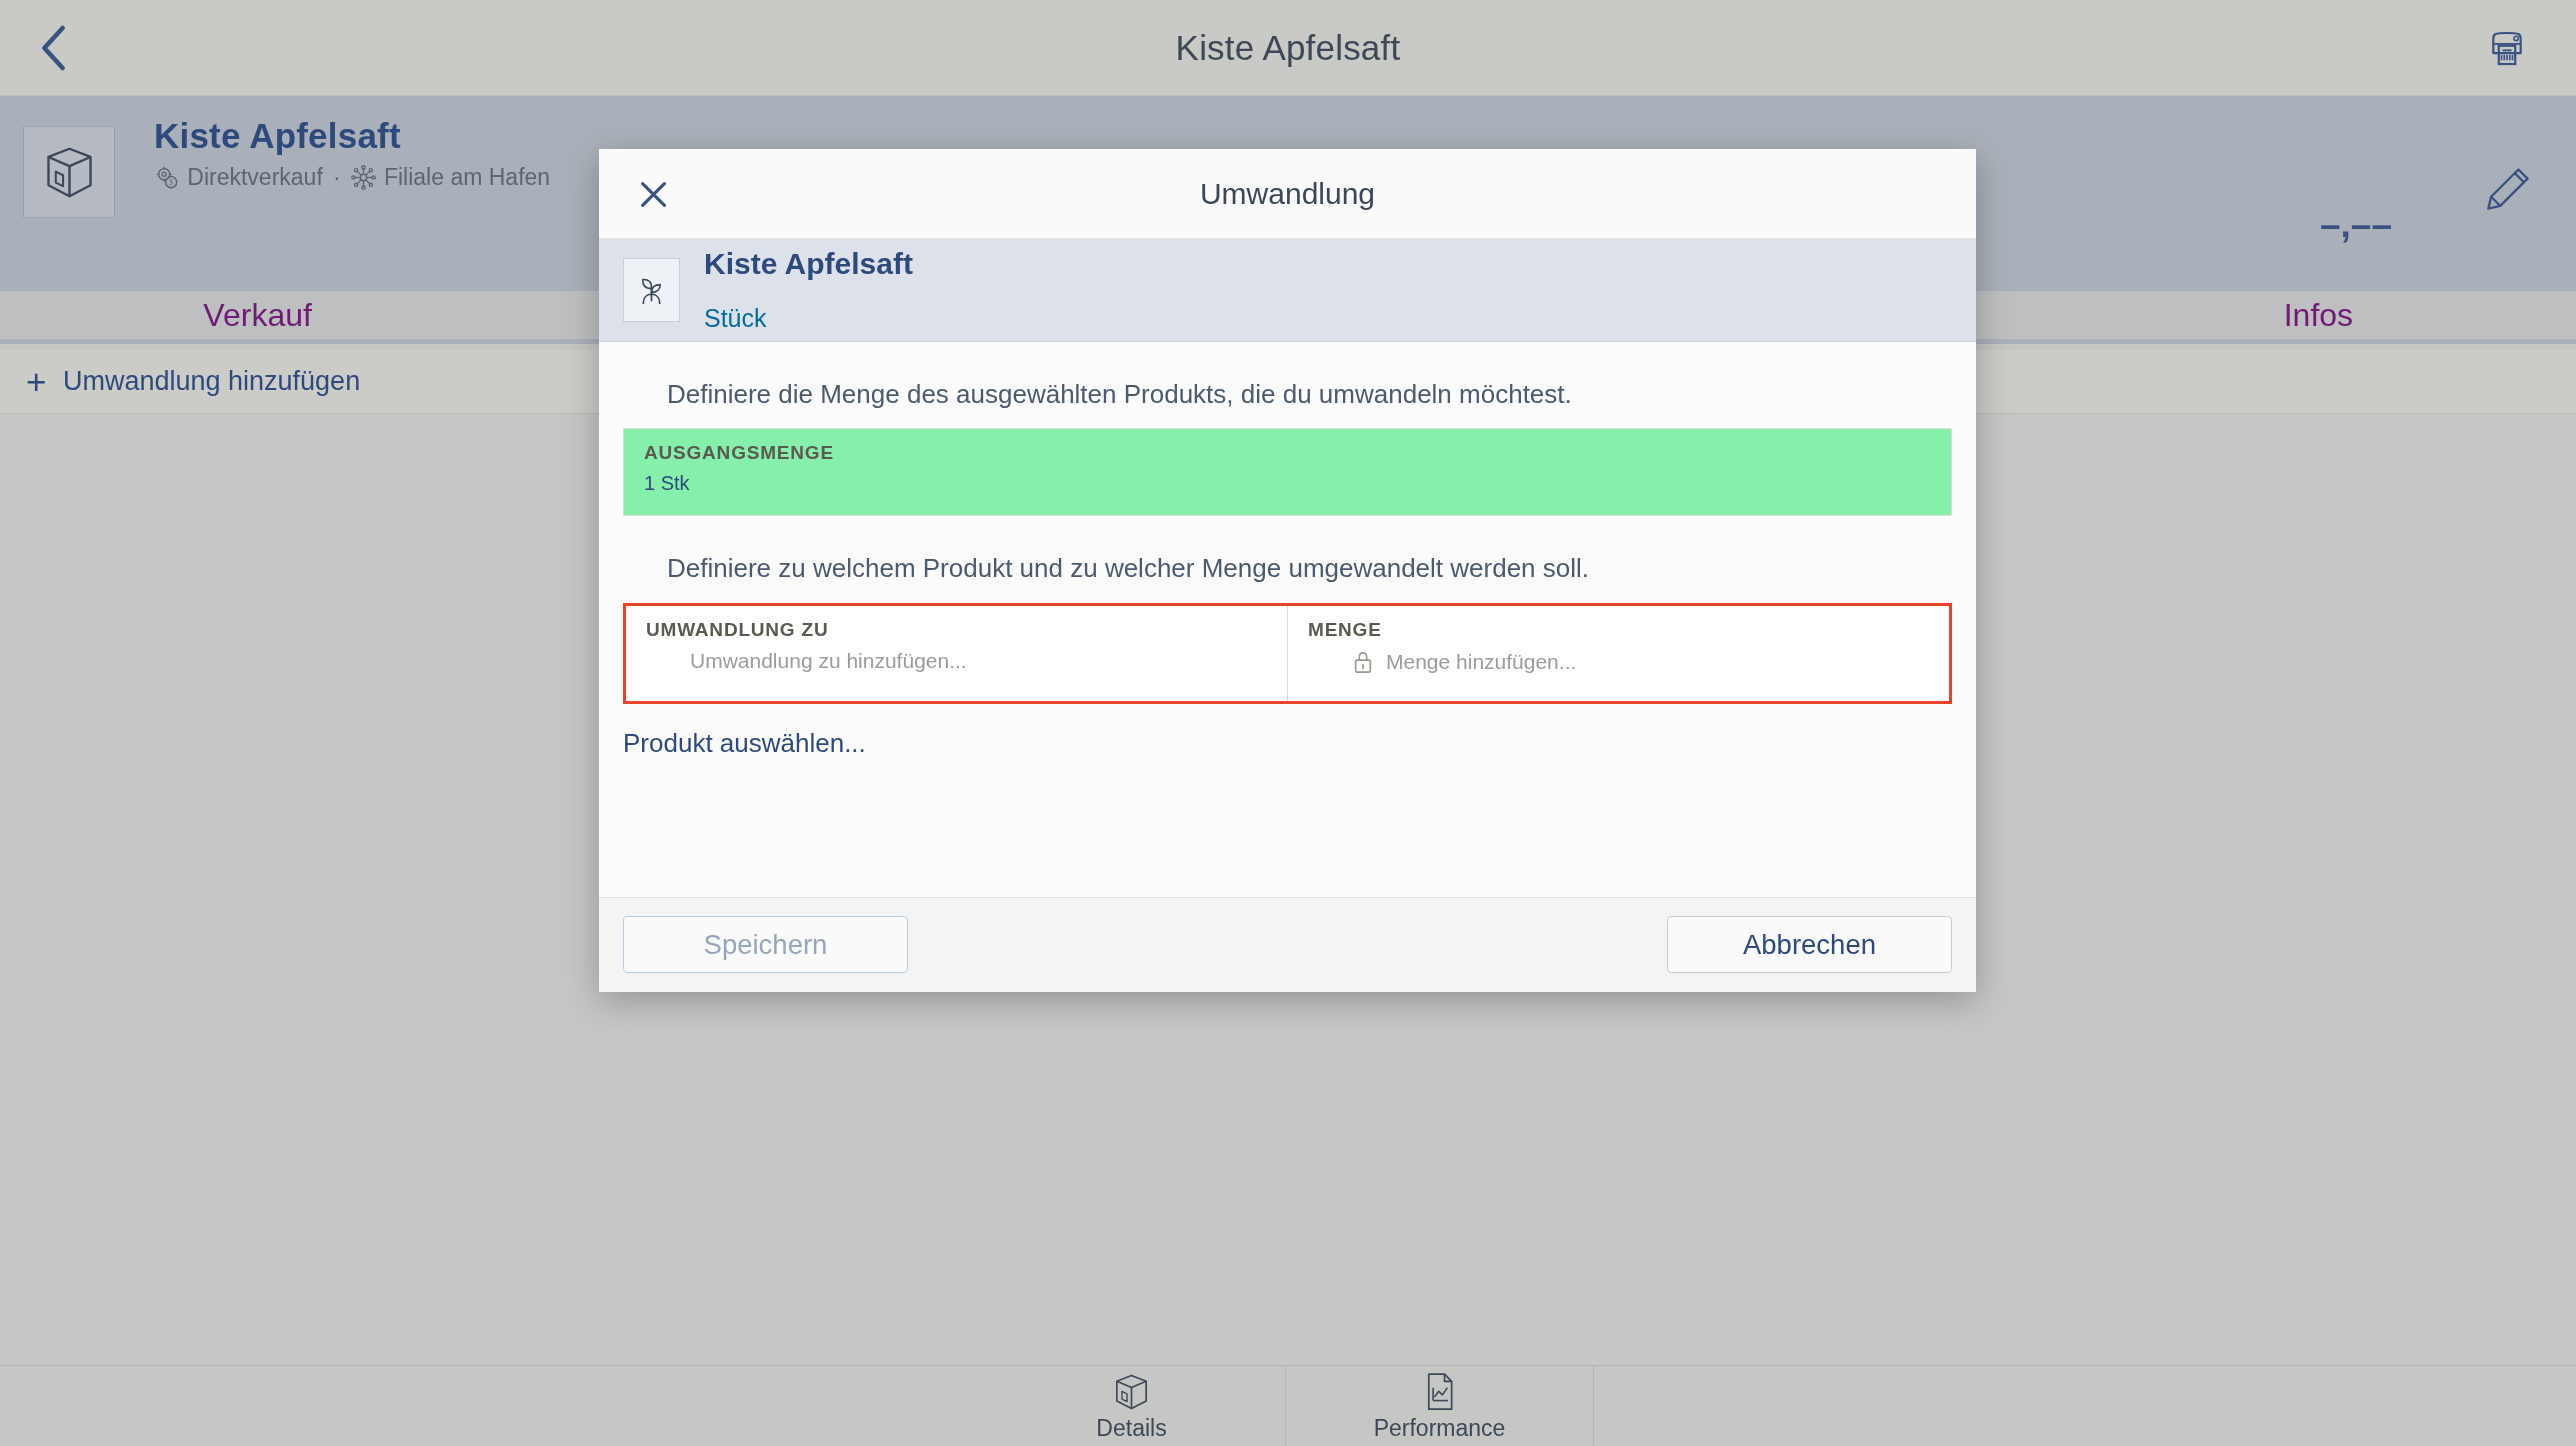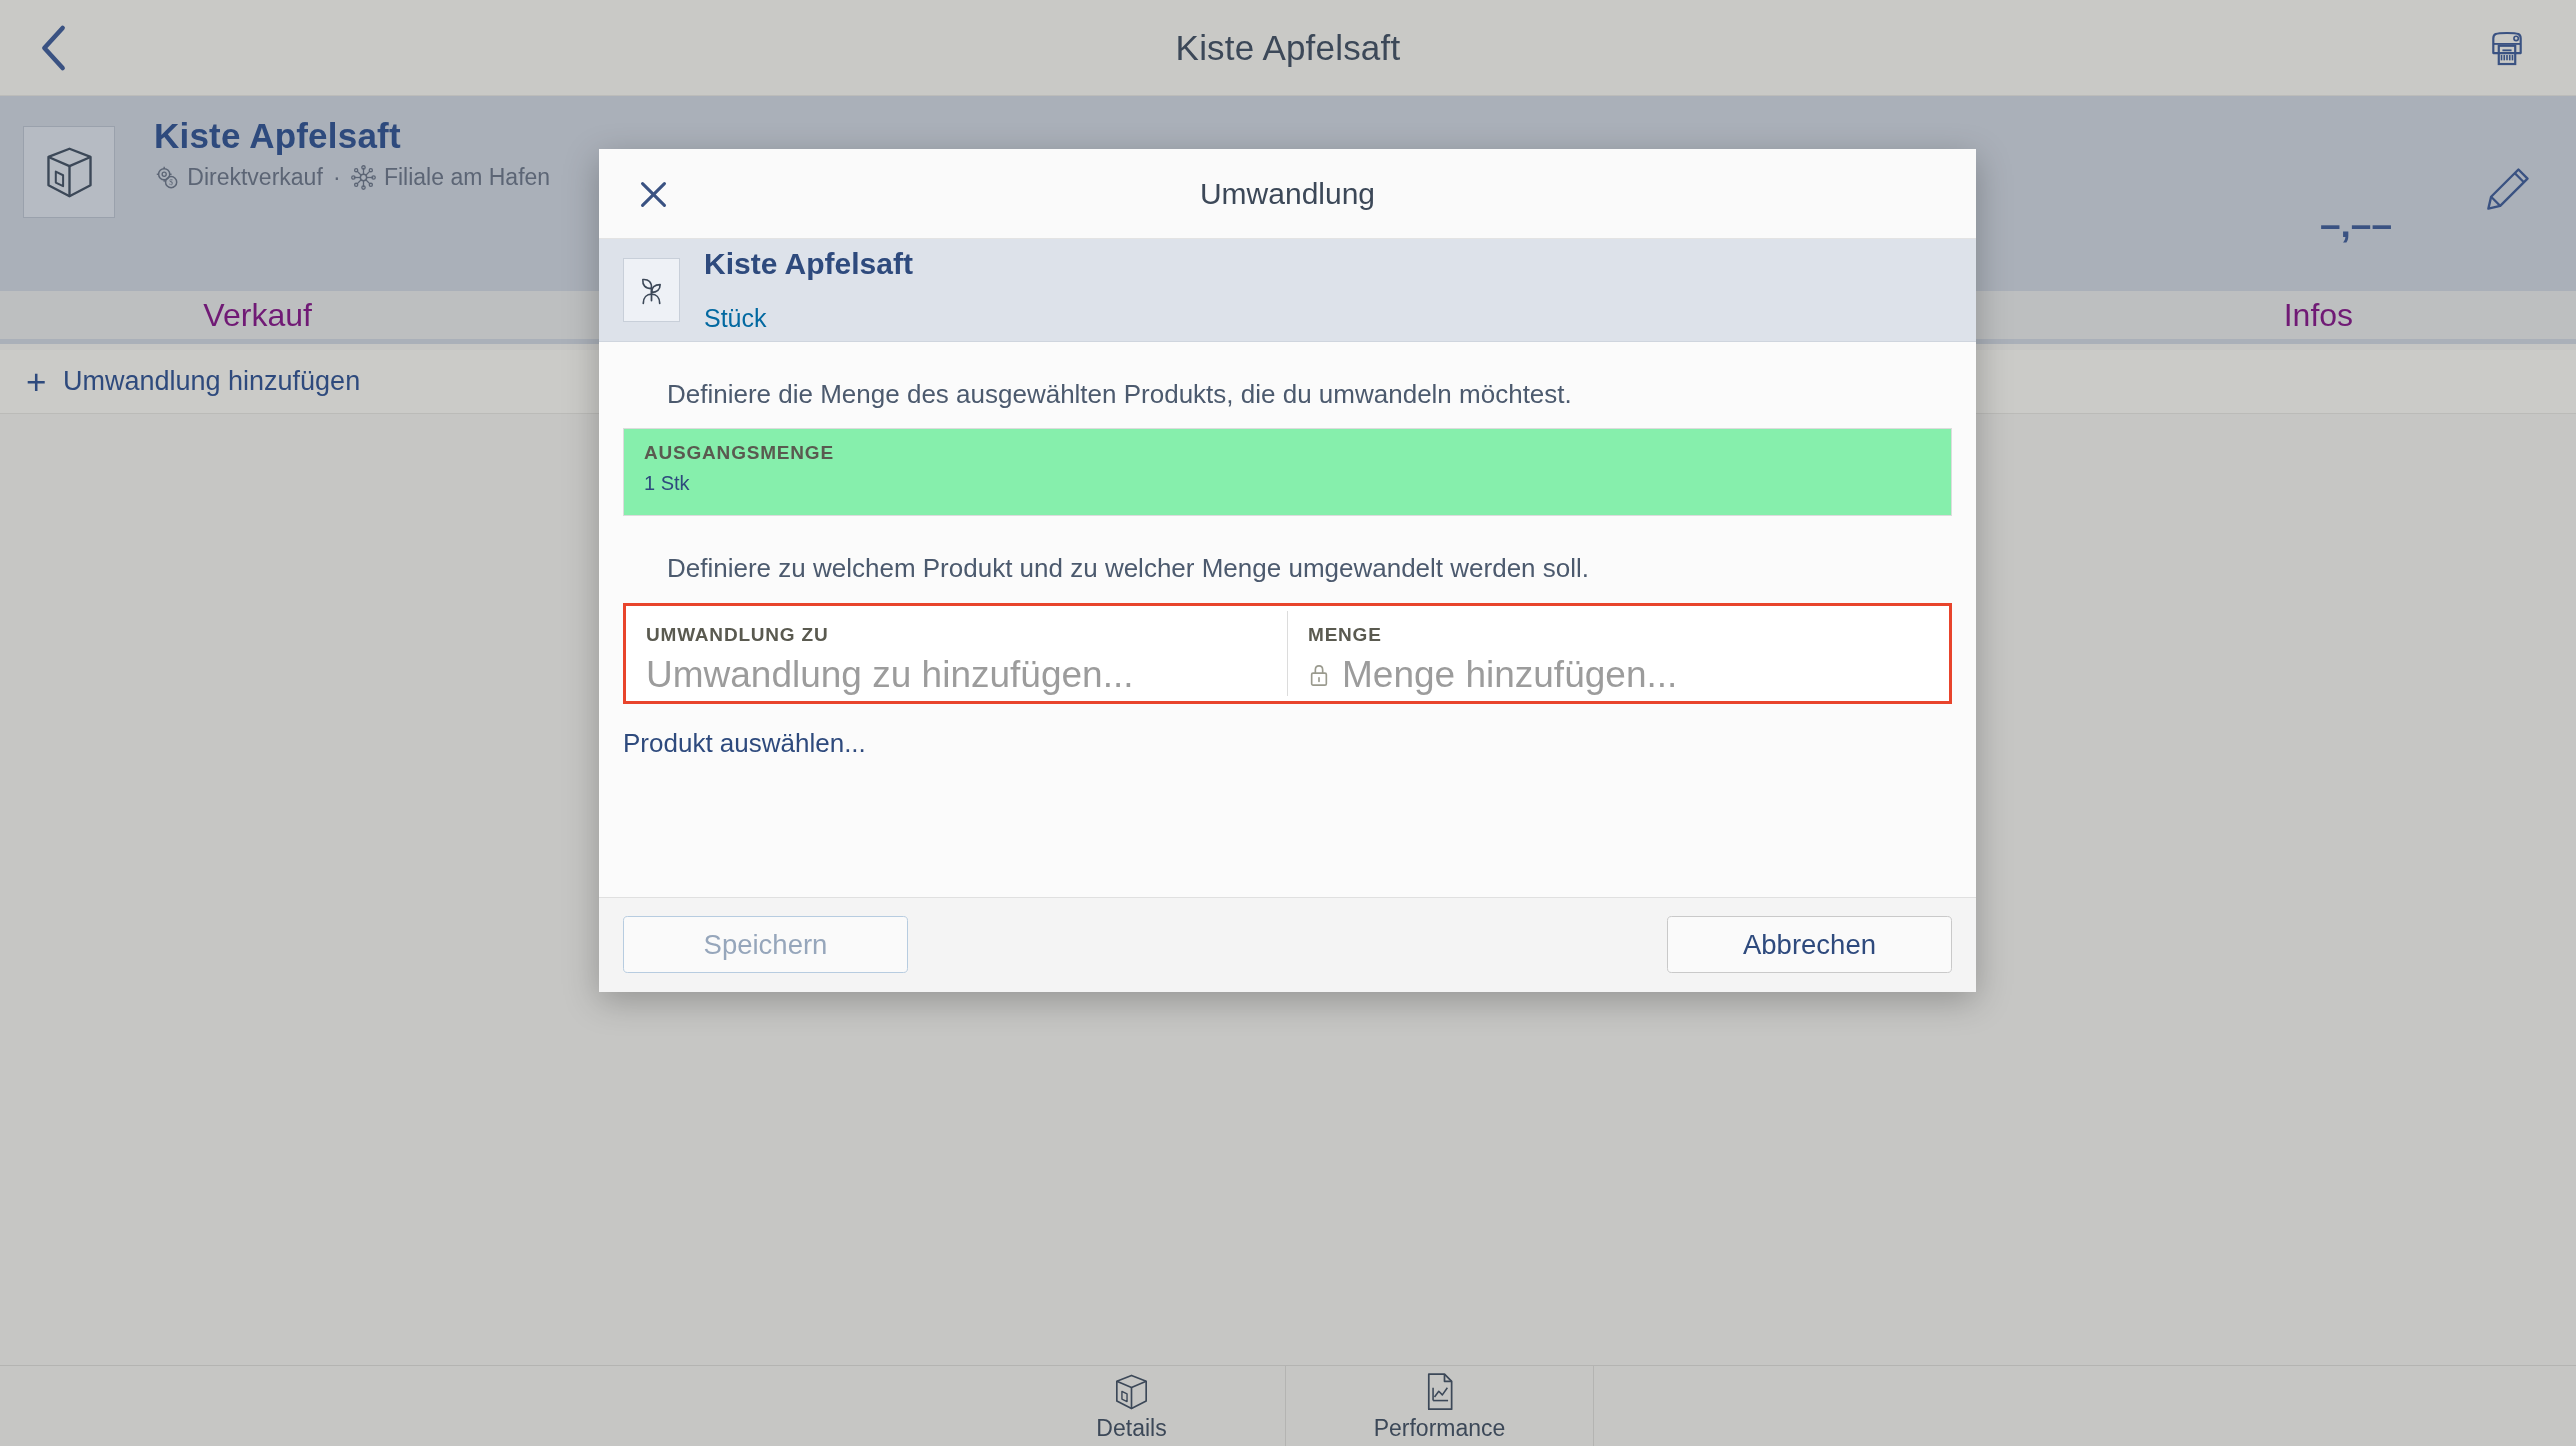--- a/index.html
+++ b/index.html
@@ -138,29 +138,29 @@
     background: #86efac; border: 0.9px solid #dcdcdc;
     height: 88px; padding: 13px 20px 0 20px;
   }
   .field-label {
     font-size: 19px; color: #5a5a50; letter-spacing: 0.8px; font-weight: 600;
   }
   .field-value { font-size: 20px; color: #2e4a7d; margin-top: 7.3px; }
 
   .field-row {
     display: flex; background: #ffffff;
-    border: 3.7px solid #e8442c; height: 101px; align-items: center;
+    border: 3.7px solid #e8442c; height: 101px;
   }
   .field-col {
     flex: 1; padding: 13px 20px 0 20px; position: relative;
   }
   .field-col + .field-col { border-left: 0.9px solid #dcdcdc; }
   .field-placeholder {
-    font-size: 37px; color: #9c9c9c; margin-top: 8.3px;
-    display: flex; align-items: center; gap: 12px;
+    font-size: 21px; color: #9c9c9c; margin-top: 8.3px;
+    display: flex; align-items: center; gap: 12px; margin-left: 44px;
   }
   .pick-link {
     font-size: 26px; color: #2e4a7d; padding-top: 24px; padding-bottom: 9.2px;
   }
   .body-spacer { height: 129px; }
 
   .modal-footer {
     height: 95px; background: #f4f4f4; border-top: 0.9px solid #e0e0e0;
     display: flex; align-items: center; justify-content: space-between;
     padding: 0 24px;

